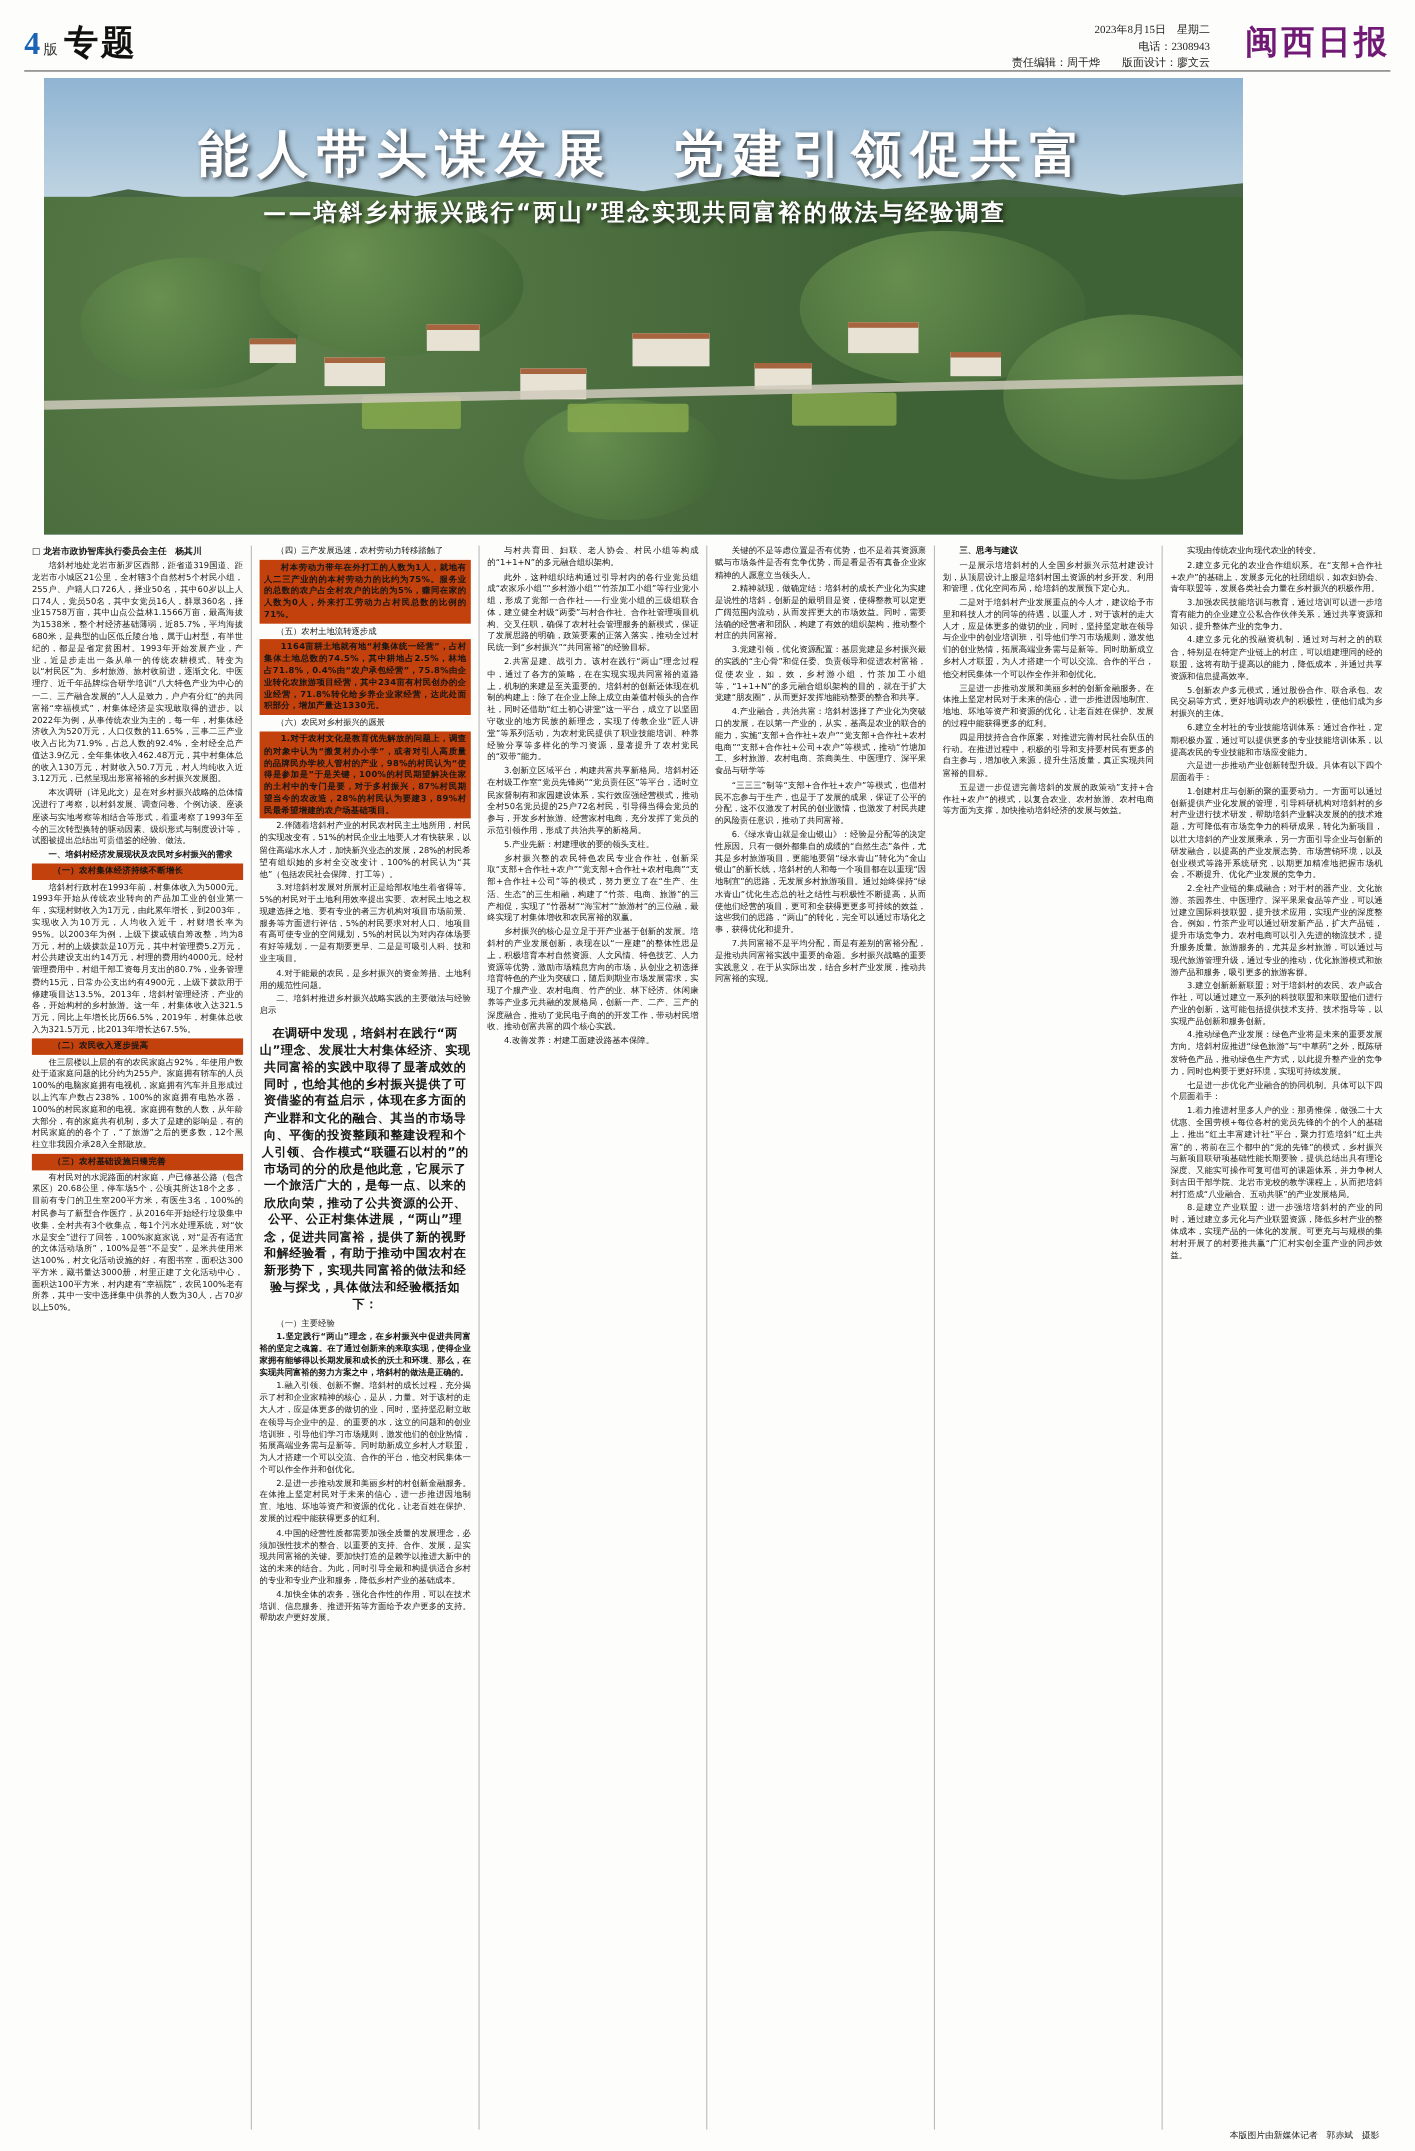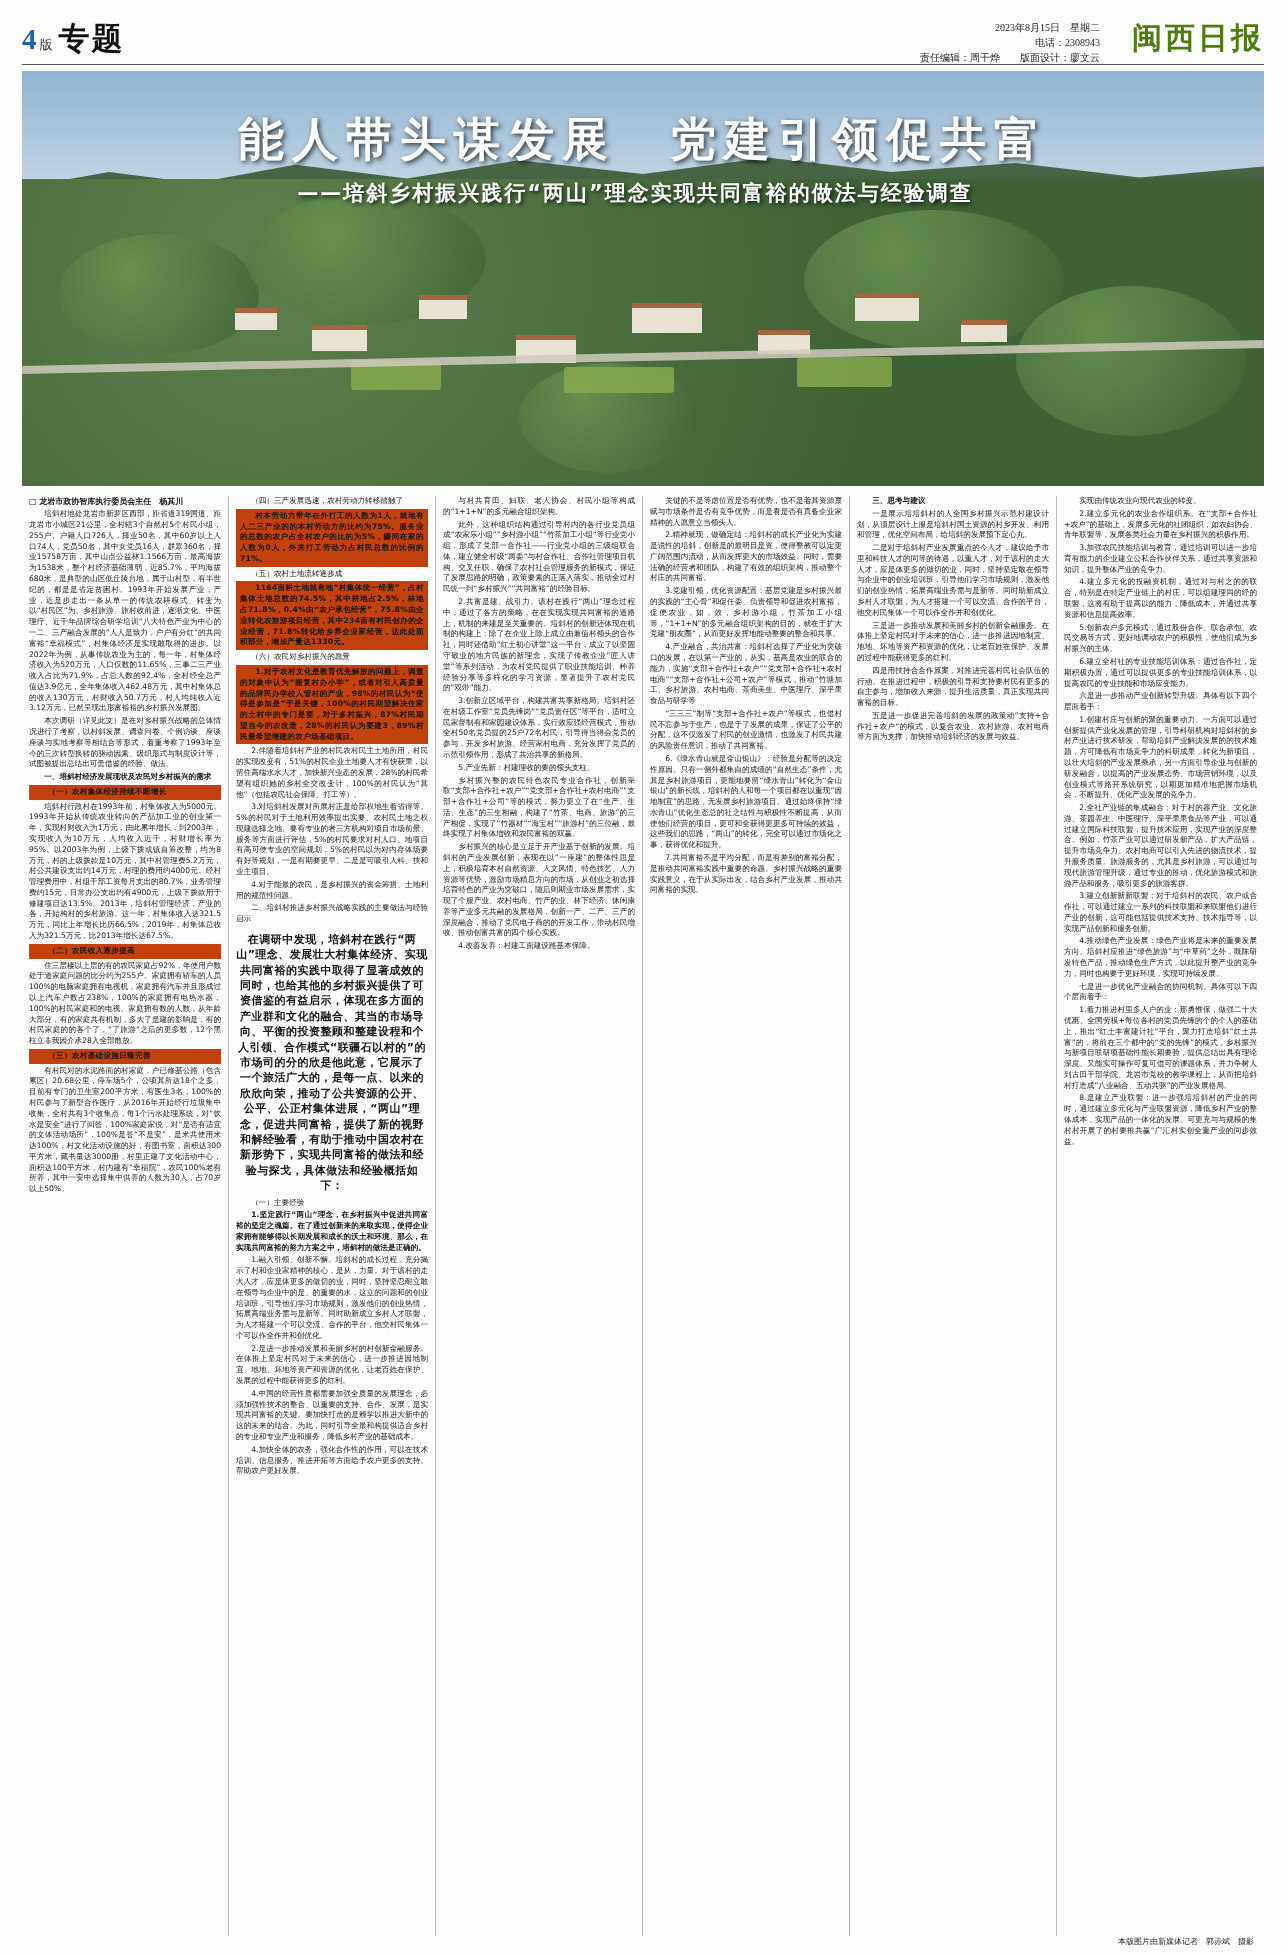--- a/index.html
+++ b/index.html
@@ -26,28 +26,28 @@
   }
   .page-num-label { font-size:13px; color:#333; margin-left:-2px; }
   .section-name {
     font-size:31px; font-weight:bold; letter-spacing:2px; color:#111;
     font-family:"DejaVu Sans", sans-serif;
   }
   .mast-right { display:flex; align-items:flex-start; gap:32px; }
   .mast-meta { text-align:right; font-size:10px; line-height:1.5; color:#222; padding-top:2px; }
   .mast-meta div { white-space:nowrap; }
   .paper-title {
-    font-size:30px; font-weight:bold; color:#4d7c0f; letter-spacing:3px;
+    font-size:30px; font-weight:bold; color:#701a75; letter-spacing:3px;
     font-family:"DejaVu Sans", sans-serif; white-space:nowrap;text-align:right;
   }
   .mast-rule { border-top:1px solid #555; margin:2px 0 0 0; }
 
   
   .hero {
-    position:relative; width:1242px; height:415px; margin:6px 0 0 0; overflow:hidden;
+    position:relative; width:1090px; height:415px; margin:6px 0 0 18px; overflow:hidden;
     background:linear-gradient(#7fa8c9,#9dbfd6);
   }
   .sky { position:absolute; inset:0 0 72% 0; background:linear-gradient(#8fb4d2,#c3d6e3); }
   .ridge {
     position:absolute; left:0; right:0; top:16%; height:22%;
     background:linear-gradient(#4e6b4a,#3d5a3c);
     clip-path:polygon(0 55%,7% 38%,14% 50%,22% 30%,31% 45%,40% 25%,50% 40%,60% 22%,70% 38%,80% 28%,90% 44%,100% 32%,100% 100%,0 100%);
   }
   .hills {
     position:absolute; left:0; right:0; top:26%; bottom:0;

